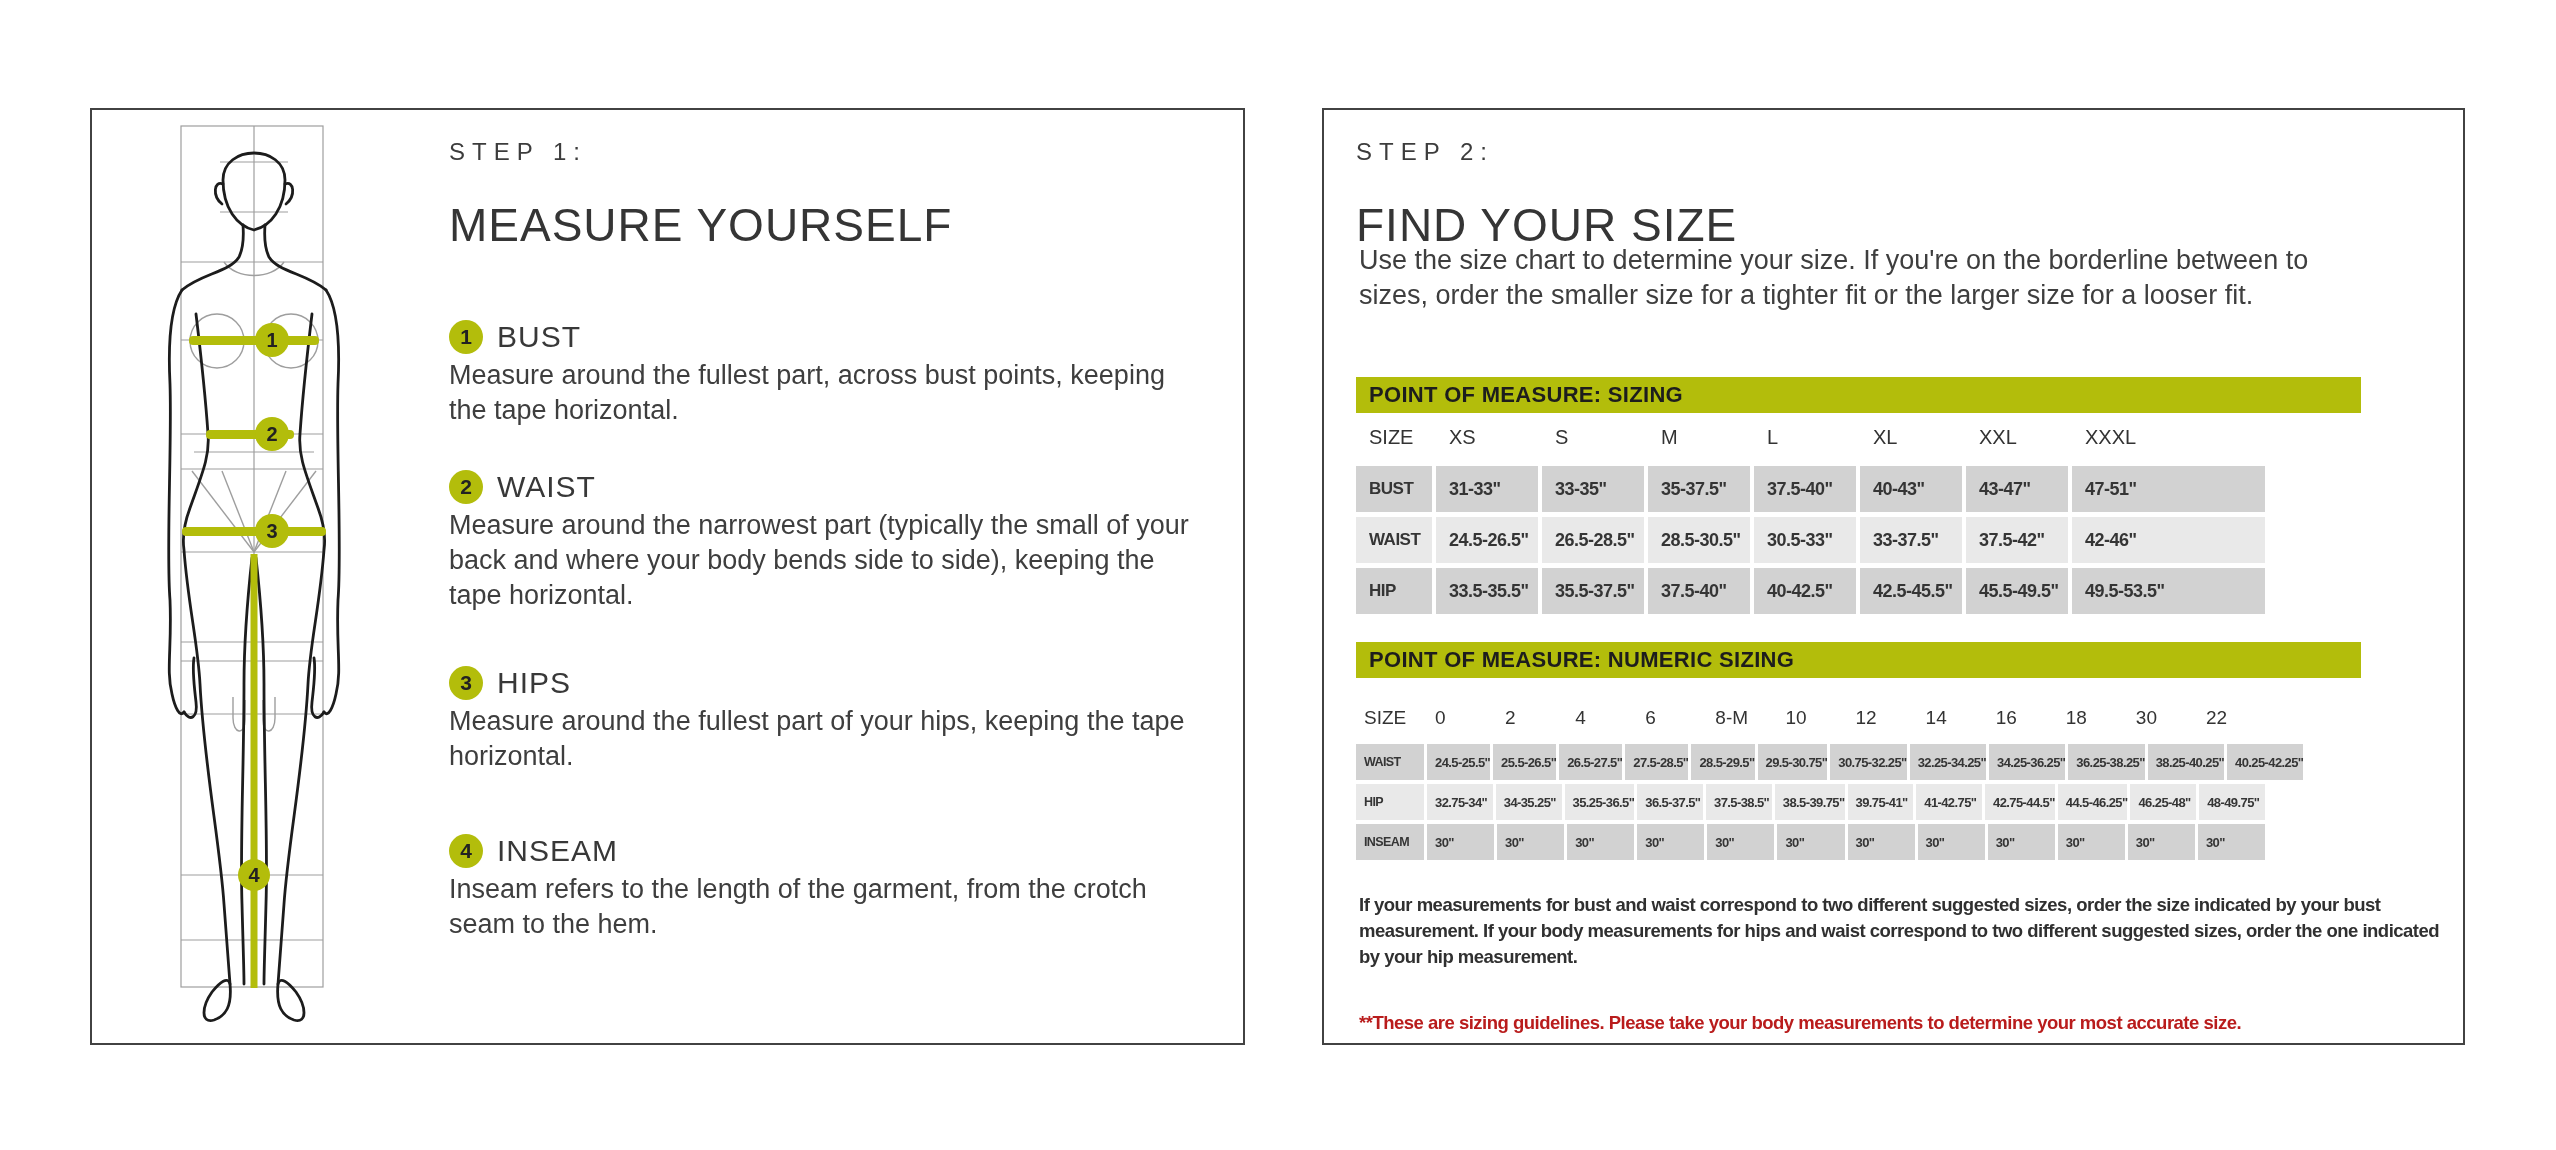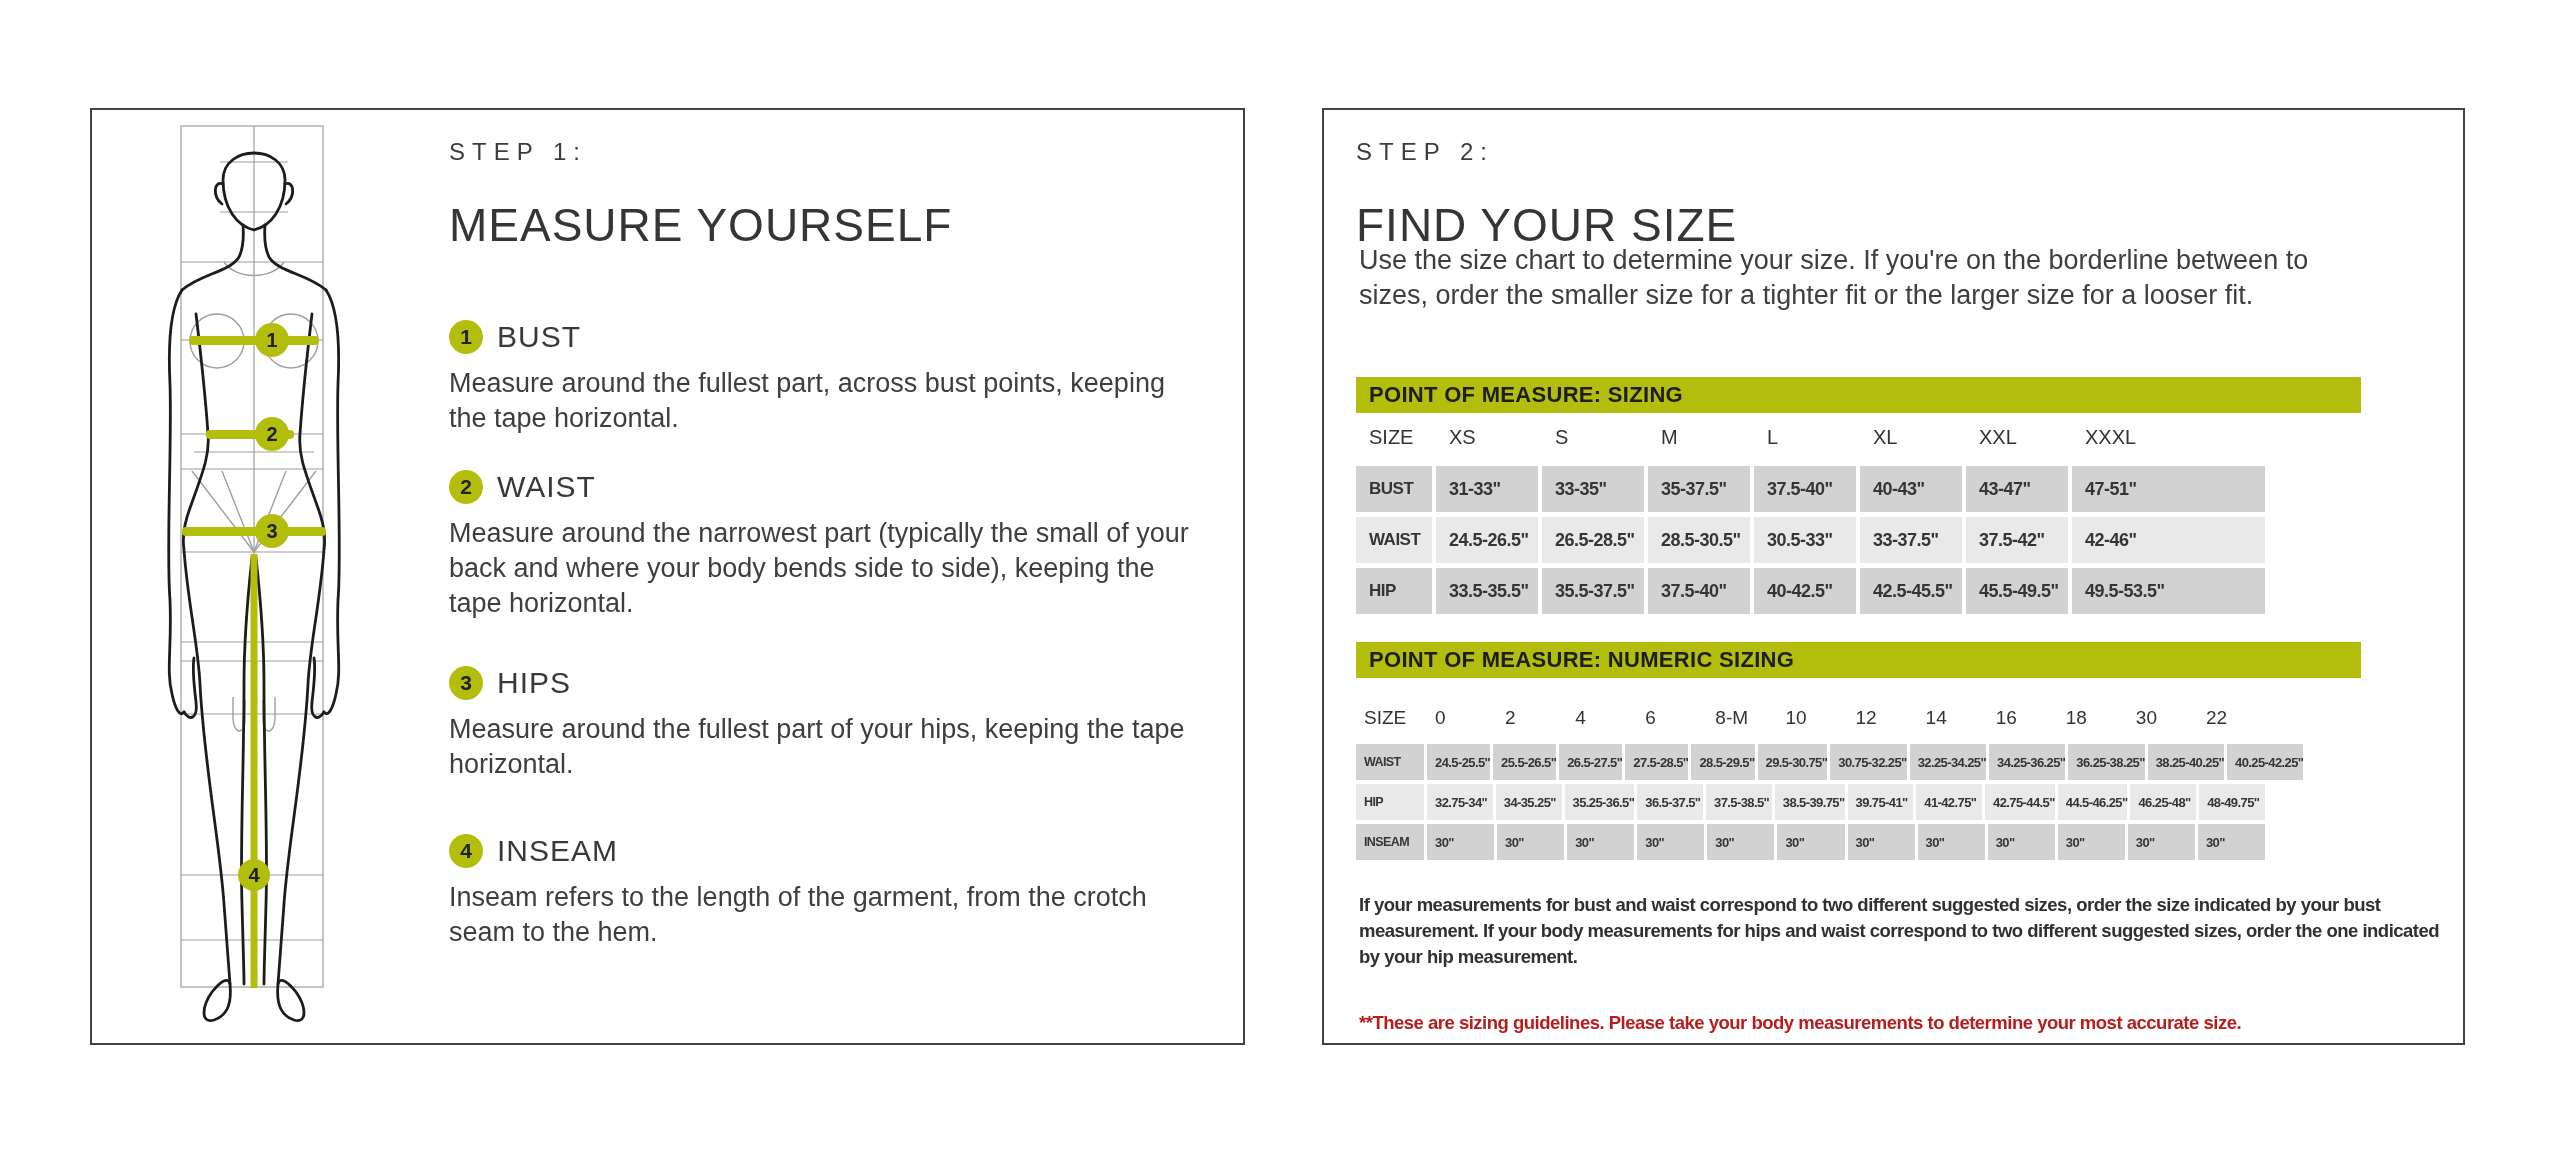--- a/index.html
+++ b/index.html
@@ -15,21 +15,21 @@
   .figure-wrap { position:absolute; left:52px; top:12px; width:220px; height:905px; }
   .s1-content { position:absolute; left:357px; top:0; width:780px; height:100%; }
   .step-label { position:absolute; top:28px; left:0; font-size:24px; letter-spacing:7px; color:#3c3c3c; }
   .big-title  { position:absolute; top:72px; left:0; font-size:46px; font-weight:400; letter-spacing:1px; color:#353535; white-space:nowrap;margin-top:16px; }
   .m-item { position:absolute; left:0; width:755px; }
   .m-item.i0 { top:210px; } .m-item.i1 { top:360px; } .m-item.i2 { top:556px; } .m-item.i3 { top:724px; }
   .item-head { display:flex; align-items:center; gap:14px; }
   .badge { display:inline-flex; align-items:center; justify-content:center; width:34px; height:34px;
            border-radius:50%; background:#b3bd0b; color:#222; font-size:21px; font-weight:700; }
   .item-label { font-size:30px; letter-spacing:1px; color:#383838; }
-  .item-text { margin-top:12px; font-size:27px; line-height:35px; color:#3e3e3e; width:745px; }
+  .item-text { margin-top:4px; font-size:27px; line-height:35px; color:#3e3e3e; width:745px; }
 
   
   .s2-content { position:absolute; left:32px; top:0; width:1105px; height:100%; }
   .intro { position:absolute; top:133px; left:3px; width:1015px; font-size:27px; line-height:35px; color:#3e3e3e; }
   .bar { position:absolute; left:0; width:1005px; height:36px; background:#b3bd0b; color:#1d1d1d;
          font-size:22px; font-weight:700; line-height:36px; padding-left:13px; letter-spacing:0.3px; }
   .bar.b1 { top:267px; } .bar.b2 { top:532px; }
   .table { position:absolute; left:0; width:909px; display:flex; flex-direction:column; }
   .table.t1 { top:303px; row-gap:5px; }
   .table.t2 { top:586px; row-gap:4px; }

